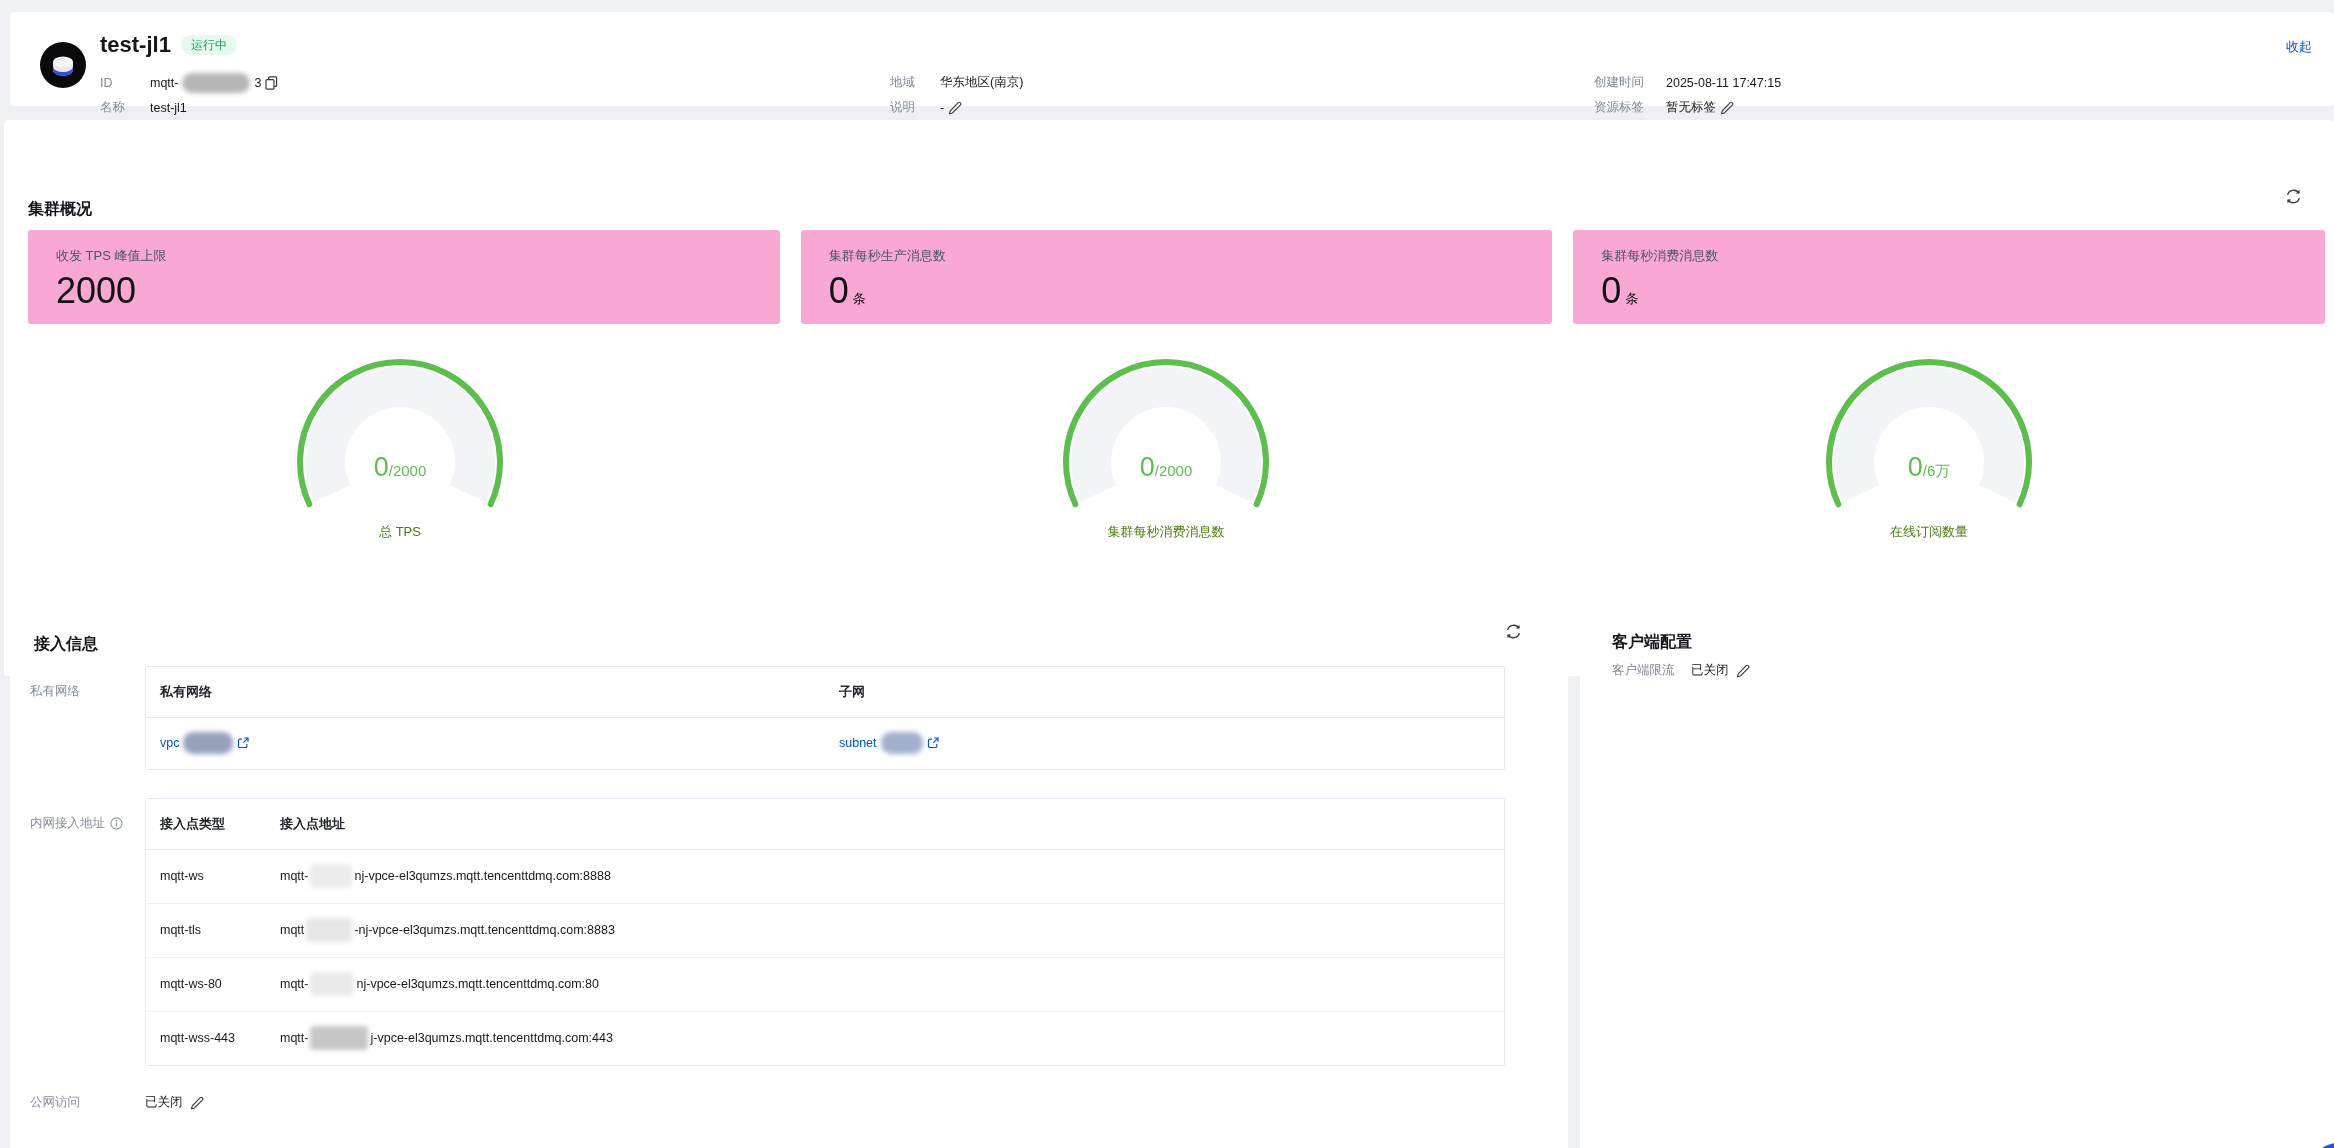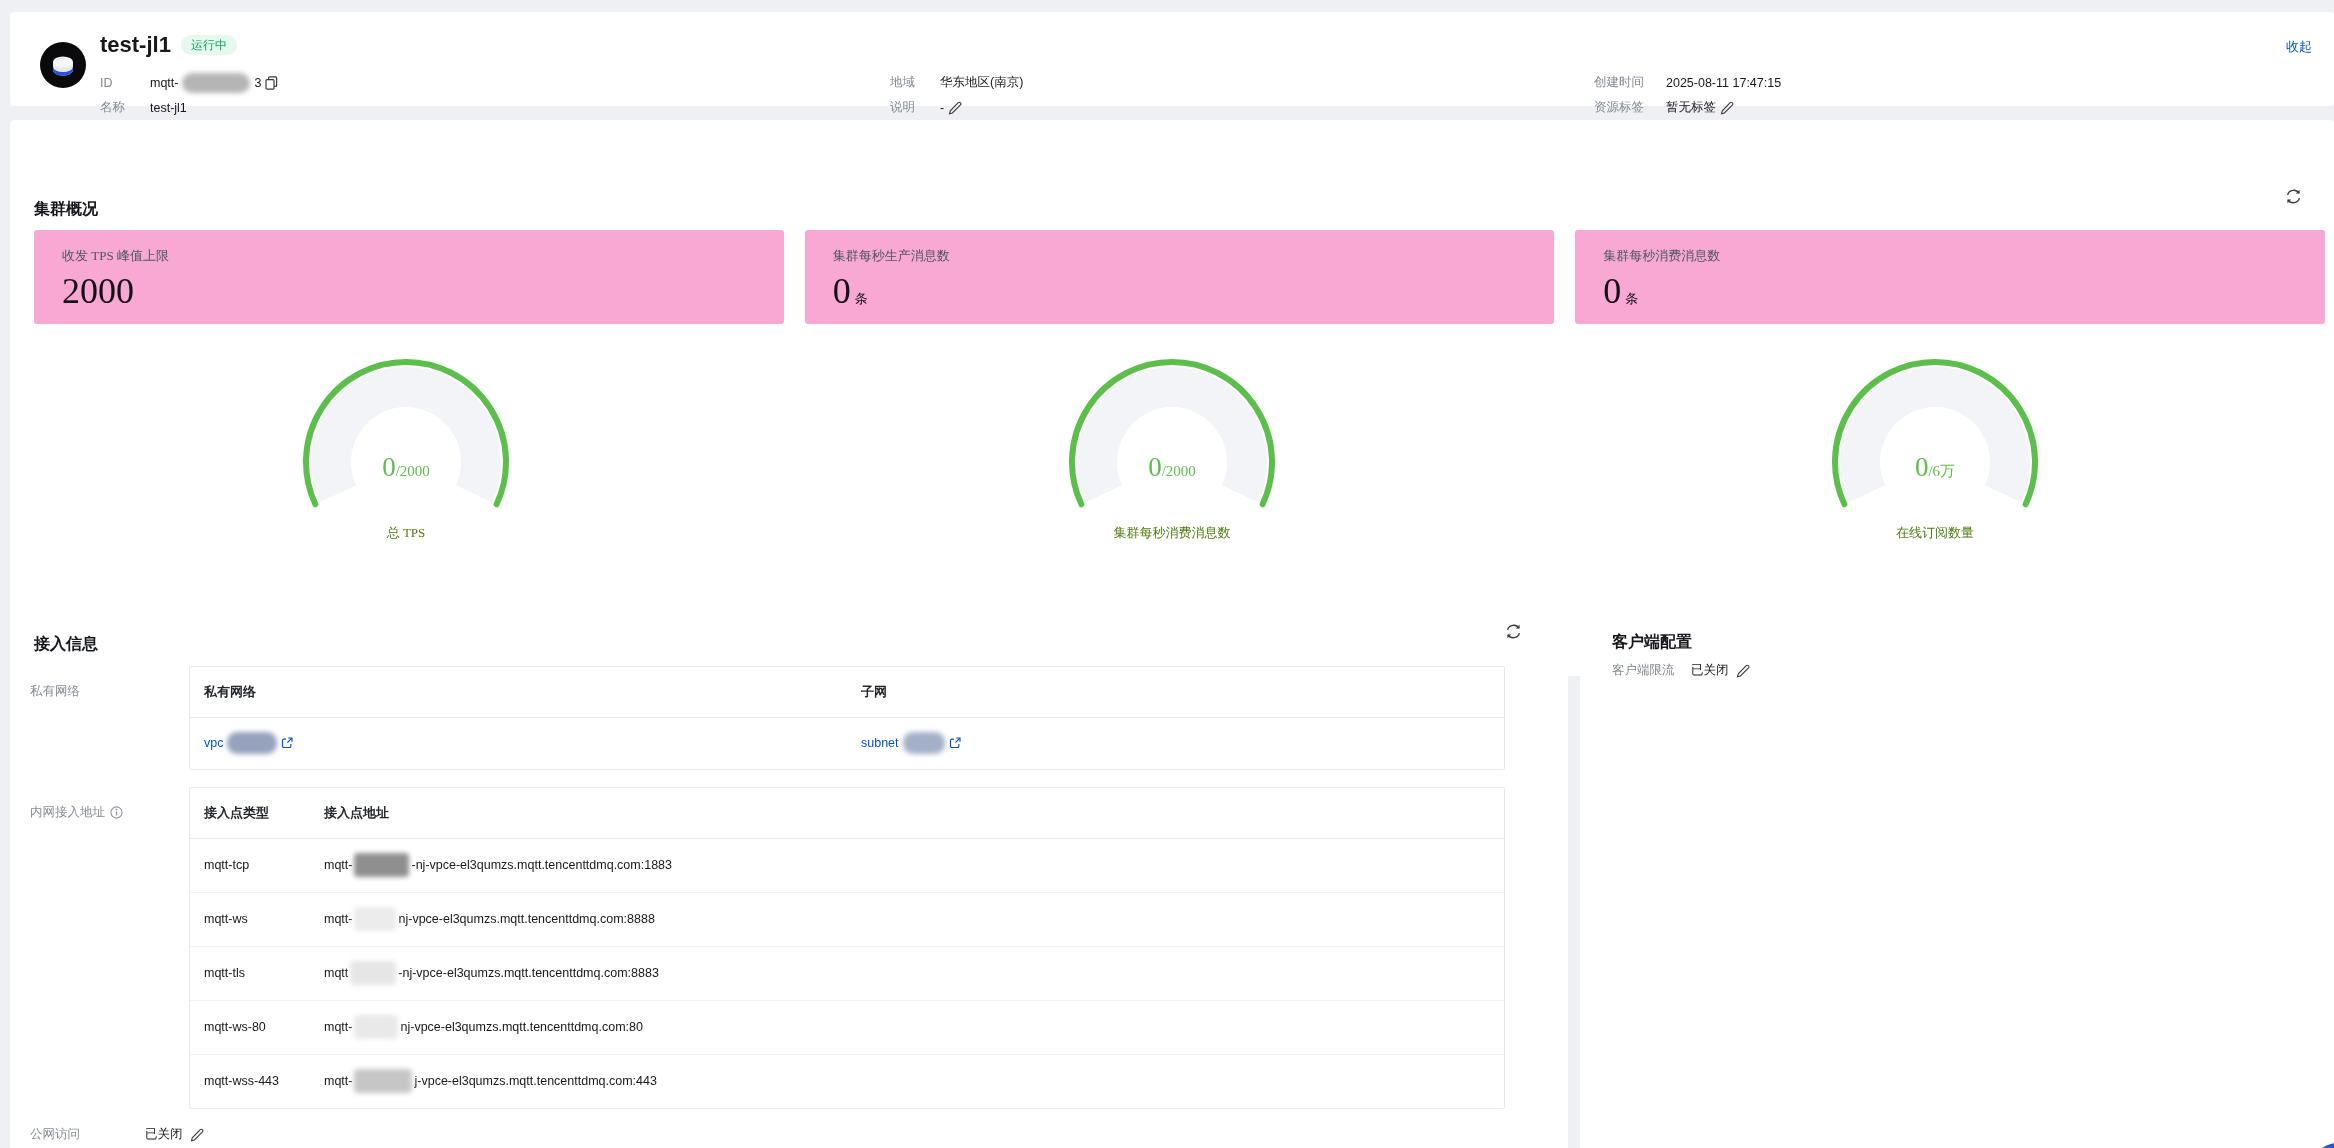--- a/index.html
+++ b/index.html
@@ -5,21 +5,21 @@
   * { box-sizing: border-box; }
   html,body { margin:0; padding:0; }
   body {
     width:2334px; height:1148px; overflow:hidden; position:relative;
     background:#eef0f4; color:#181818;
     font-family:"Liberation Sans","DejaVu Sans",sans-serif;
     font-size:12.5px;
   }
   .card { position:absolute; background:#fff; border-radius:4px; }
   .header-card   { left:10px; top:12px;  right:0; height:94px; }
-  .overview-card { left:10px; top:120px; right:0; height:556px;font-family:Liberation Serif, serif; }
+  .overview-card { left:4px; top:120px; right:0; height:556px; }
   .access-card   { left:10px; top:591px; width:1558px; height:600px; }
   .client-card   { left:1580px; top:591px; right:0; height:600px; }
 
   
   .collapse-link { position:absolute; right:22px; top:26px; color:#0052d9; font-size:13px; cursor:pointer; text-decoration:none; }
   .avatar { position:absolute; left:30px; top:30px; width:46px; height:46px; }
   .cluster-title-row { position:absolute; left:90px; top:20px; display:flex; align-items:center; gap:10px; }
   .cluster-title { font-size:22px; font-weight:600; margin:0; line-height:1.2; }
   .status-badge { font-size:12px; color:#0da45c; background:#e7f8ef; padding:3px 10px; border-radius:11px; line-height:1.2; }
   .info-col { position:absolute; top:58px; }
@@ -50,21 +50,21 @@
   .stat-unit  { font-size:13px; font-weight:400; margin-left:4px; }
 
   .gauge { position:absolute; top:238px; width:220px; text-align:center; }
   .gauge-1 { left:286px; } .gauge-2 { left:1052px; } .gauge-3 { left:1815px; }
   .gauge-label { font-size:13px; color:#4d7c0f; margin-top:12px; }
 
   
   .access-title { position:absolute; left:24px; top:30px; }
   .access-card .refresh-btn { right:46px; top:32px; }
   .fields { position:absolute; left:20px; top:75px; right:63px; }
-  .field { display:flex; margin-bottom:17px;gap:44px; }
+  .field { display:flex; margin-bottom:28px; }
   .field-label { width:115px; flex:0 0 115px; padding-top:17px; color:#868c98; display:flex; align-items:flex-start; gap:5px; }
   .tbl { flex:1; border:1px solid #e6e9f0; border-radius:2px; overflow:hidden; }
   table { width:100%; border-collapse:collapse; font-size:12.5px; }
   th { text-align:left; font-weight:700; font-size:13px; color:#22252b; height:50px; padding:0 14px; border-bottom:1px solid #e6e9f0; background:#fff; }
   td { height:52px; padding:0 14px; border-bottom:1px solid #f0f2f6; color:#181818; }
   tbody tr:last-child td { border-bottom:none; }
   .t2 td { height:54px; }
   .addr-cell { display:inline-flex; align-items:center; gap:2px; }
   .link { color:#0052d9; display:inline-flex; align-items:center; gap:4px; cursor:pointer; text-decoration:none; }
   .field-plain { display:flex; align-items:flex-start; margin-top:14px; }
@@ -278,28 +278,20 @@
       <div class="tbl t2">
         <table>
           <thead>
             <tr>
               <th style="width:120px">接入点类型</th>
               <th>接入点地址</th>
             </tr>
           </thead>
           <tbody>
             <tr>
-              <td>mqtt-tcp</td>
-              <td><span class="addr-cell">
-                    <span>mqtt-</span>
-                    <span class="mask mask-addr" style="width:55px;background:#8f8f8f"></span>
-                    <span>-nj-vpce-el3qumzs.mqtt.tencenttdmq.com:1883</span>
-                  </span></td>
-            </tr>
-            <tr>
               <td>mqtt-ws</td>
               <td><span class="addr-cell">
                     <span>mqtt-</span>
                     <span class="mask mask-addr" style="width:42px;background:#ececec"></span>
                     <span>nj-vpce-el3qumzs.mqtt.tencenttdmq.com:8888</span>
                   </span></td>
             </tr>
             <tr>
               <td>mqtt-tls</td>
               <td><span class="addr-cell">

